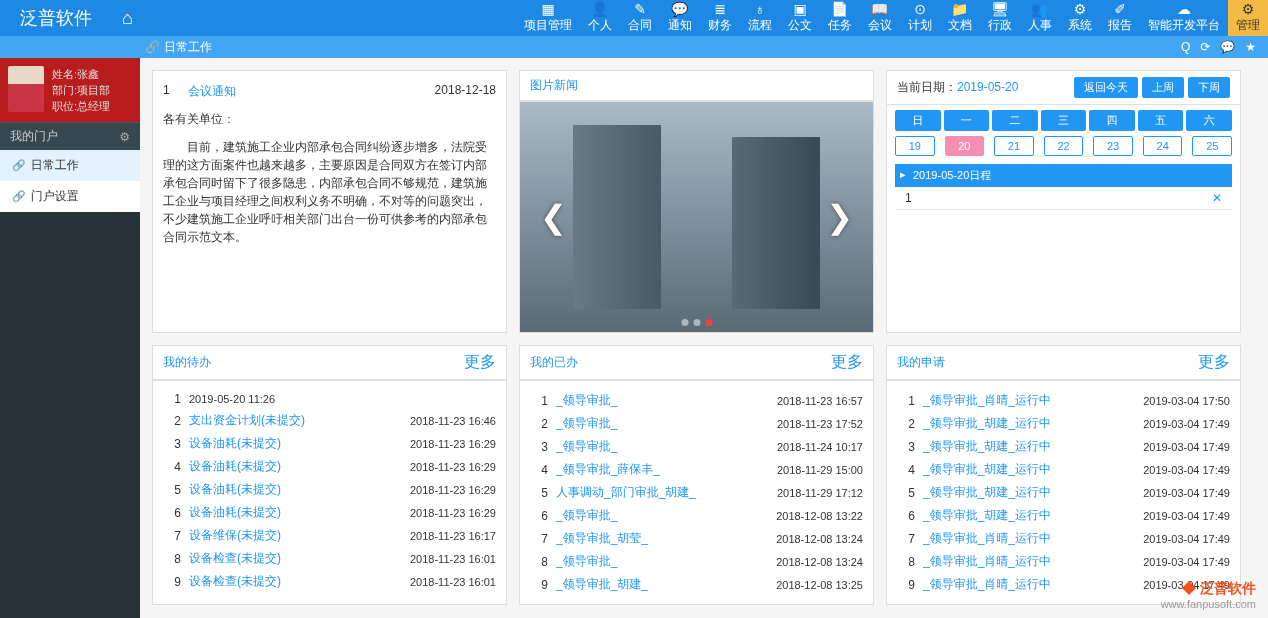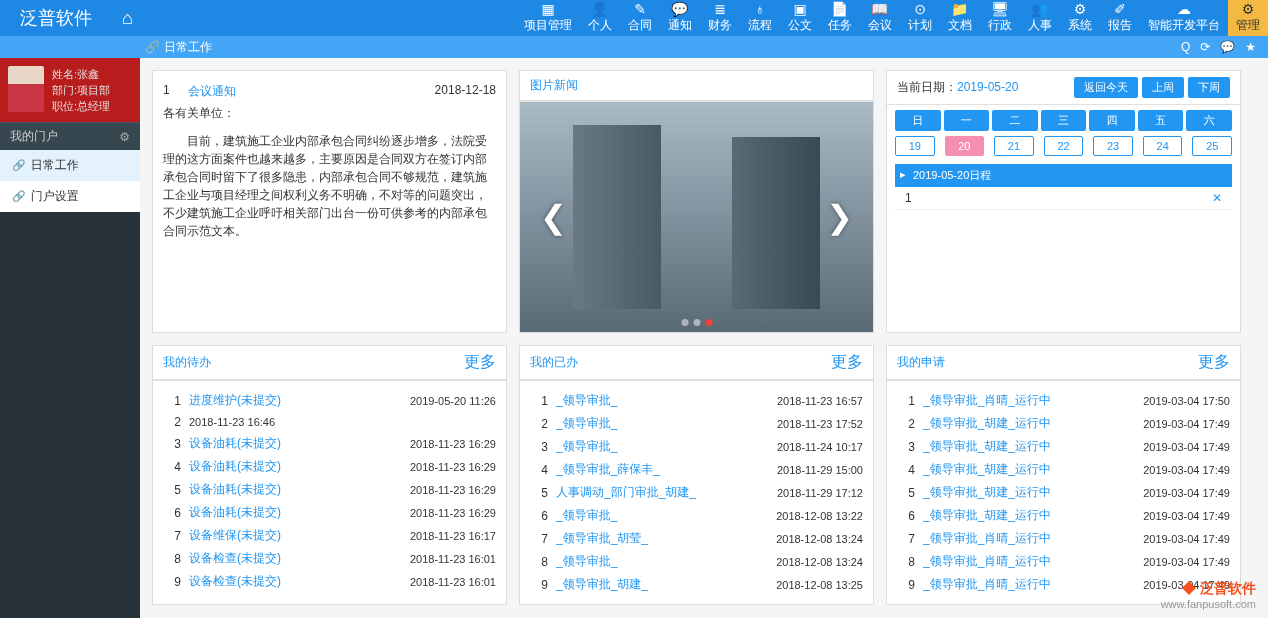--- a/index.html
+++ b/index.html
@@ -33,21 +33,21 @@
 .grid { display: grid; grid-template-columns: 355px 355px 355px; gap: 12px; }
 .panel { background: white; border: 1px solid #ddd; }
 .panel-header { padding: 6px 10px; border-bottom: 2px solid #e0e0e0; display: flex; justify-content: space-between; align-items: center; }
 .panel-title { color: #2196F3; font-weight: 500; font-size: 12px; }
 .more-link { color: #2196F3; cursor: pointer; font-size: 16px; }
 .panel-body { padding: 8px 10px; }
 .notice-row { display: flex; gap: 10px; padding: 4px 0; }
 .notice-idx { width: 15px; text-align: left; color: #333; }
 .notice-link { color: #2196F3; cursor: pointer; flex: 1; }
 .notice-date { color: #333; }
-.notice-content { display: flex; }
+.notice-content { display: flex; margin-top: 6px; }
 .notice-text { font-size: 12px; line-height: 18px; padding-right: 8px; height: 210px; overflow-y: auto; text-indent: 2em; }
 .notice-text p:first-child { text-indent: 0; margin-bottom: 10px; }
 .carousel { position: relative; height: 230px; background: linear-gradient(180deg, #aabbc5 0%, #8999a5 40%, #5a6a75 100%); display: flex; align-items: center; justify-content: center; overflow: hidden; }
 .carousel::before { content: ''; position: absolute; top: 10%; left: 15%; width: 25%; height: 80%; background: linear-gradient(90deg, #6a7a85, #4a5a65); }
 .carousel::after { content: ''; position: absolute; top: 15%; right: 15%; width: 25%; height: 75%; background: linear-gradient(90deg, #5a6a75, #3a4a55); }
 .car-arrow { position: absolute; color: white; font-size: 32px; cursor: pointer; z-index: 2; text-shadow: 0 0 4px rgba(0,0,0,0.5); }
 .car-arrow.left { left: 20px; }
 .car-arrow.right { right: 20px; }
 .car-dots { position: absolute; bottom: 6px; left: 50%; transform: translateX(-50%); display: flex; gap: 5px; z-index: 2; }
 .car-dot { width: 7px; height: 7px; border-radius: 50%; background: rgba(255,255,255,0.5); }
@@ -266,25 +266,25 @@
 
     <div class="bottom-panels">
       <div class="panel">
         <div class="panel-header">
           <span class="panel-title">我的待办</span>
           <span class="more-link">更多</span>
         </div>
         <div class="panel-body" id="todo-list">
             <div class="list-row">
               <span class="list-idx">1</span>
-              <span class="list-link">进度维护(未提交)</span>
               <span class="list-time">2019-05-20 11:26</span>
             </div>
             <div class="list-row">
               <span class="list-idx">2</span>
+              <span class="list-link">支出资金计划(未提交)</span>
               <span class="list-time">2018-11-23 16:46</span>
             </div>
             <div class="list-row">
               <span class="list-idx">3</span>
               <span class="list-link">设备油耗(未提交)</span>
               <span class="list-time">2018-11-23 16:29</span>
             </div>
             <div class="list-row">
               <span class="list-idx">4</span>
               <span class="list-link">设备油耗(未提交)</span>

